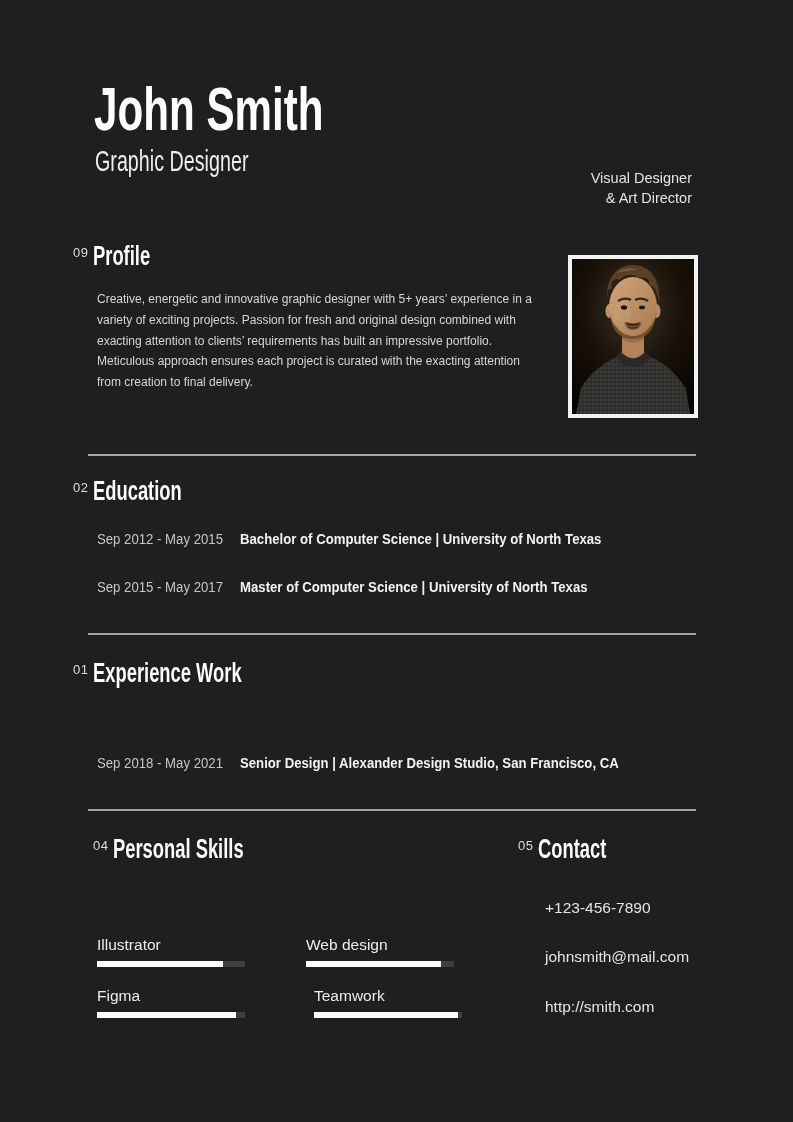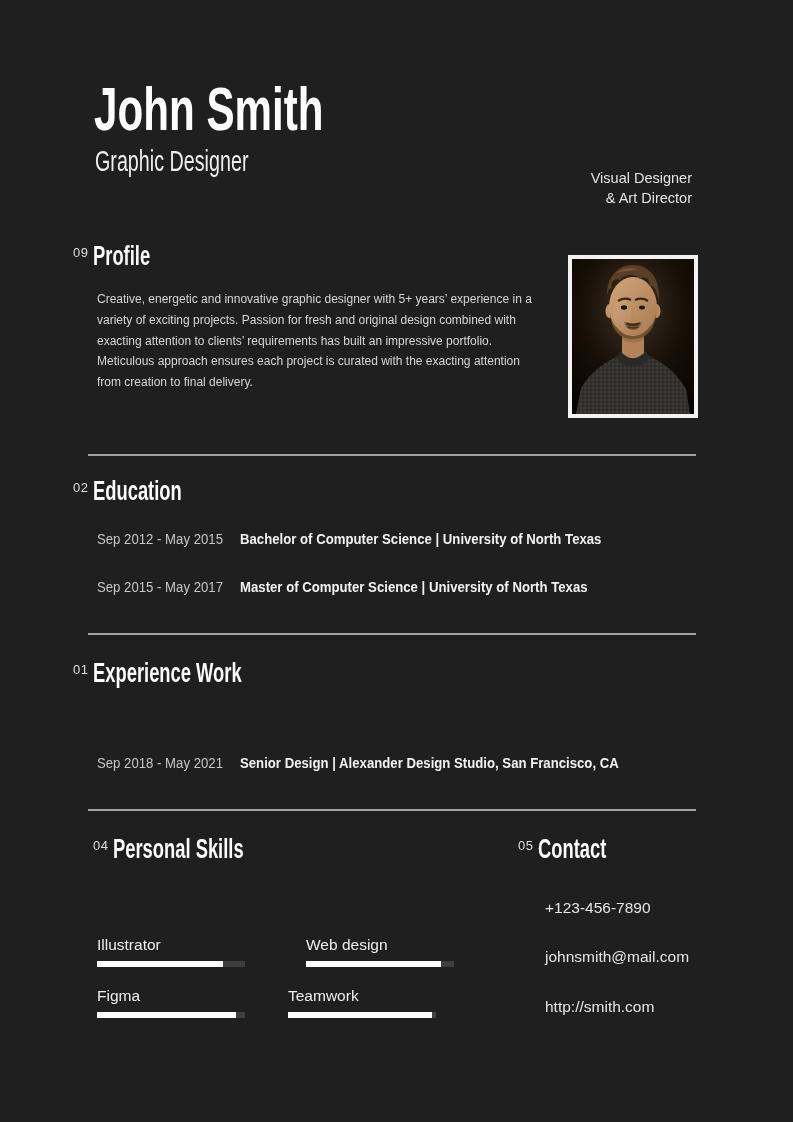--- a/index.html
+++ b/index.html
@@ -173,21 +173,21 @@
     <div class="bar">
         <div class="fill" style="width: 94%;"></div>
       </div>
   </div>
   <div class="skill" style="left:306px; top:937px;">
     <div class="skill-label">Web design</div>
     <div class="bar">
         <div class="fill" style="width: 91%;"></div>
       </div>
   </div>
-  <div class="skill" style="left:288px; top:988px;">
+  <div class="skill" style="left:314px; top:988px;">
     <div class="skill-label">Teamwork</div>
     <div class="bar">
         <div class="fill" style="width: 97%;"></div>
       </div>
   </div>
 
   <div class="sec-head" style="left:518px; top:836px;">
     <span class="sec-num">05</span>
     <span class="sec-title cond">Contact</span>
   </div>

